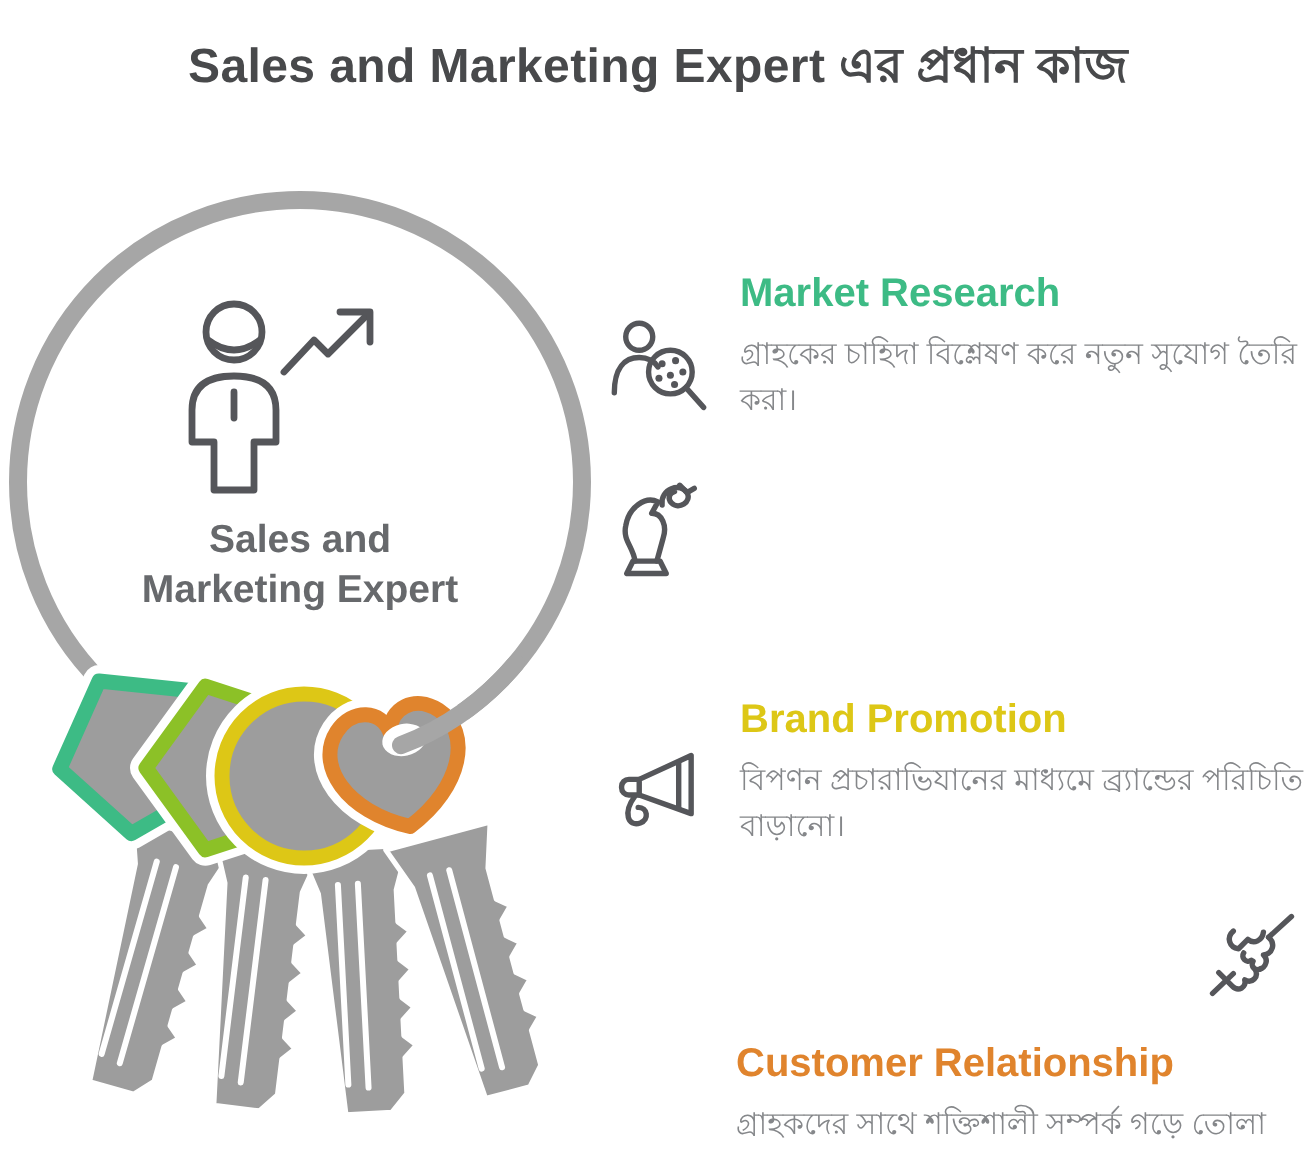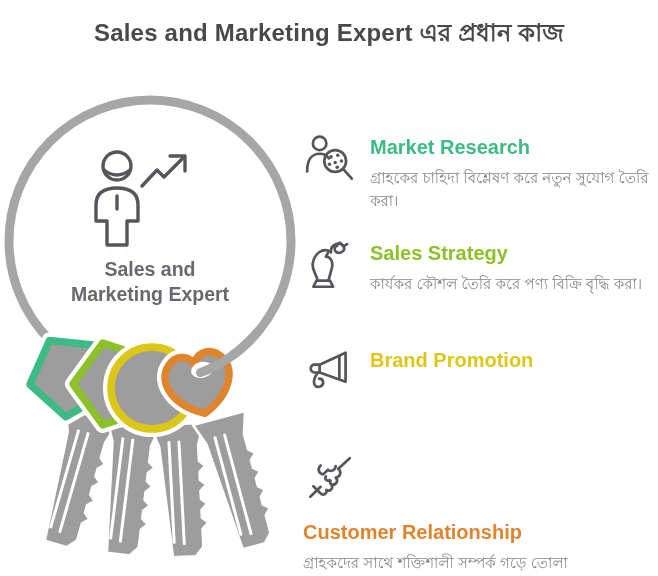--- a/index.html
+++ b/index.html
@@ -9,21 +9,21 @@
     font-family:"Liberation Sans","DejaVu Sans",sans-serif;
   }
   .page-title{
     position:absolute;top:14px;left:0;width:658px;
     text-align:center;font-size:24px;font-weight:bold;color:#48494b;
     letter-spacing:.2px;
   }
   .left-graphic{position:absolute;left:0;top:58px;width:300px;height:518px;}
   .section{
     position:absolute;left:303px;width:350px;
-    display:flex;gap:13px;align-items:flex-start;
+    display:flex;gap:13px;align-items:flex-end;
   }
   .sec-1{top:133px;} .sec-2{top:239px;} .sec-3{top:346px;} .sec-4{top:451px;flex-direction:column;}
   .sec-icon{width:54px;height:54px;flex:0 0 54px;}
   .sec-icon svg{width:54px;height:54px;display:block;}
   .sec-text{padding-top:3px;}
   .sec-title{font-size:20px;font-weight:bold;line-height:1.15;}
   .sec-desc{
     margin-top:8px;font-size:15px;line-height:1.5;color:#85878a;
     max-width:285px;
   }
@@ -120,37 +120,34 @@
 
 <div class="section sec-2">
   <div class="sec-icon">
     <svg viewBox="0 0 52 52">
       <path class="ic" d="M10,46 H29 L26,40 H13 Z"></path>
       <path class="ic" d="M14,40 C13,33 8,30 9.5,23 C11,14 19,8.5 25,11.5 L22,17 C27,17 29.5,23 27.5,29 L24.5,40"></path>
       <path class="ic" d="M27,13 C26,5 36,2 39,7 C41.5,11.5 35,15.5 31.5,12 C29.5,10 30.5,7 33,6.5"></path>
       <polyline class="ic" points="35.5,3.5 39,7 42.5,5"></polyline>
     </svg>
   </div>
-  <div class="sec-text">
-    <div class="sec-title" style="color: rgb(140, 193, 39);">Sales Strategy</div>
-    <div class="sec-desc">কার্যকর কৌশল তৈরি করে পণ্য বিক্রি বৃদ্ধি করা।</div>
-  </div>
 </div>
 
 <div class="section sec-3">
   <div class="sec-icon">
     <svg viewBox="0 0 52 52">
       <path class="ic" d="M16,18 L41,6.5 V34.5 L16,25.5 Z"></path>
       <line class="ic" x1="35" y1="10" x2="35" y2="31.5"></line>
       <path class="ic" d="M16,18 H11 a3.5,3.5 0 0 0 -3.5,3.5 v0.5 a3.5,3.5 0 0 0 3.5,3.5 h5"></path>
       <path class="ic" d="M14,26 C8,34 10.5,41 16.5,39 C21,37.3 20,31.5 15.5,31.5"></path>
     </svg>
   </div>
   <div class="sec-text">
     <div class="sec-title" style="color: rgb(221, 199, 22);">Brand Promotion</div>
+    <div class="sec-desc">বিপণন প্রচারাভিযানের মাধ্যমে ব্র্যান্ডের পরিচিতি বাড়ানো।</div>
   </div>
 </div>
 
 <div class="section sec-4">
   <div class="sec-icon">
     <svg viewBox="0 0 52 52">
       <path class="ic" d="M45,7 L34,17"></path>
       <path class="ic" d="M34,17 C37.5,20 36,25 31.5,25.5 C34.5,28.5 32,33 27.5,32.5 C29.5,36 26,39.5 22.5,37.5 C23.5,41 19.5,43.5 16.5,40.5 L10,34"></path>
       <path class="ic" d="M7,44 L17,34.5"></path>
       <path class="ic" d="M17,14 C13.5,17 15,22 19.5,22.5 L24,18 C27,20.5 31,18.5 31.5,14.5"></path>

